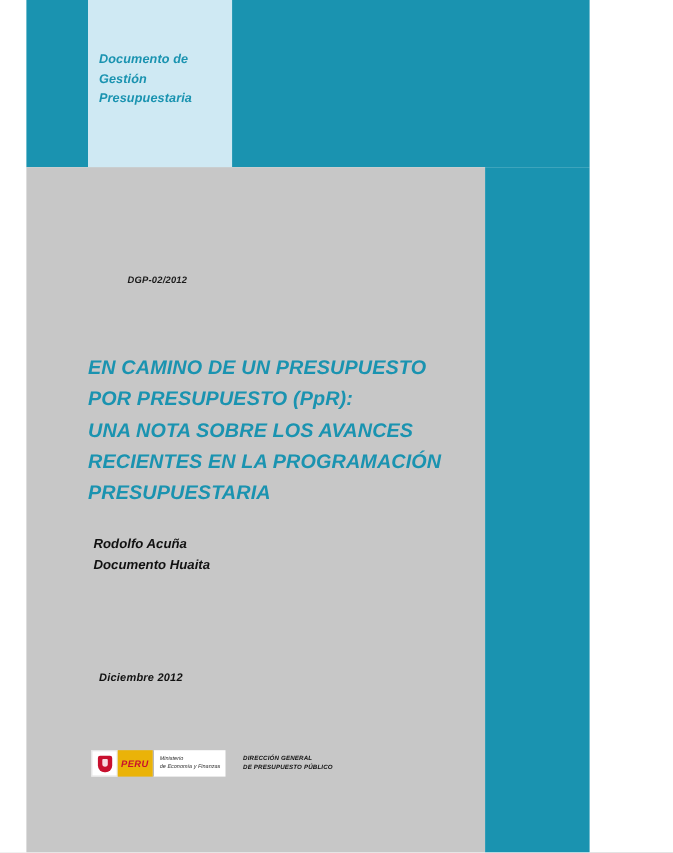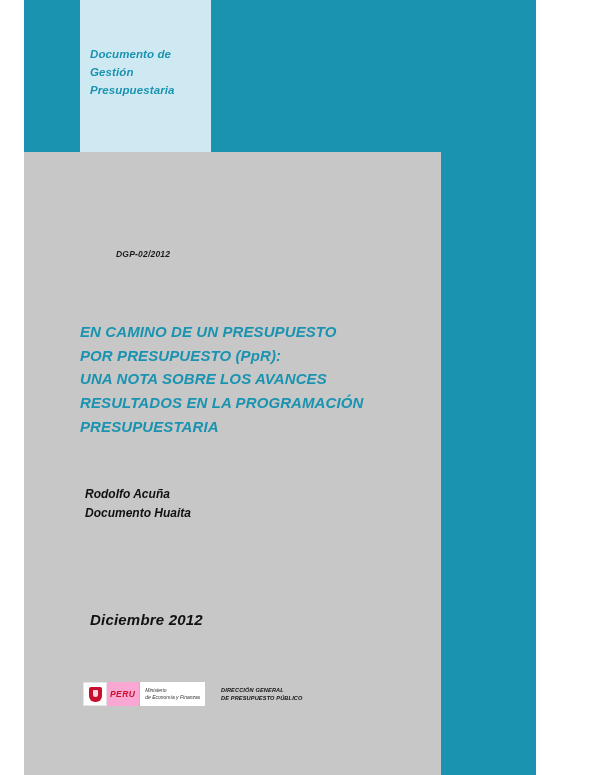--- a/index.html
+++ b/index.html
@@ -80,21 +80,21 @@
     color: #1a1a1a;
     letter-spacing: 0.2px;
     margin-left: 36px;
   }
   .title {
     position: absolute;
     left: 80px;
     top: 320px;
     width: 330px;
     color: #1a93b0;
-    font-size: 15px;
+    font-size: 18px;
     font-weight: bold;
     line-height: 1.58;
     letter-spacing: 0.1px;
   }
   .title div {
     white-space: nowrap;
   }
   .authors {
     position: absolute;
     left: 85px;
@@ -103,21 +103,21 @@
     color: #111111;
     font-size: 12px;
     font-weight: bold;
     line-height: 1.62;
   }
   .date {
     position: absolute;
     left: 90px;
     top: 611px;
     color: #111111;
-    font-size: 15px;
+    font-size: 10px;
     font-weight: bold;
     letter-spacing: 0.2px;
   }
   
   .logo-block {
     position: absolute;
     left: 83px;
     top: 682px;
     display: flex;
     align-items: center;
@@ -144,21 +144,21 @@
     position: absolute;
     left: 4px;
     top: 3px;
     width: 5px;
     height: 7px;
     background: #ffffff;
     border-radius: 1px 1px 3px 3px;
     opacity: 0.85;
   }
   .logo-peru {
-    background: #f9a8d4;
+    background: #eab308;
     height: 24px;
     display: flex;
     align-items: center;
     padding: 0 4px 0 3px;
     box-sizing: border-box;
   }
   .logo-peru-text {
     color: #c8102e;
     font-size: 8.5px;
     font-weight: bold;
@@ -210,21 +210,21 @@
 
   <div class="grey-panel"></div>
   <div class="teal-right"></div>
 
   <div class="doc-code">DGP-02/2012</div>
 
   <div class="title">
     <div>EN CAMINO DE UN PRESUPUESTO</div>
     <div>POR PRESUPUESTO (PpR):</div>
     <div>UNA NOTA SOBRE LOS AVANCES</div>
-    <div>RESULTADOS EN LA PROGRAMACIÓN</div>
+    <div>RECIENTES EN LA PROGRAMACIÓN</div>
     <div>PRESUPUESTARIA</div>
   </div>
 
   <div class="authors">
     <div>Rodolfo Acuña</div>
     <div>Documento Huaita</div>
   </div>
 
   <div class="date">Diciembre  2012</div>
 

